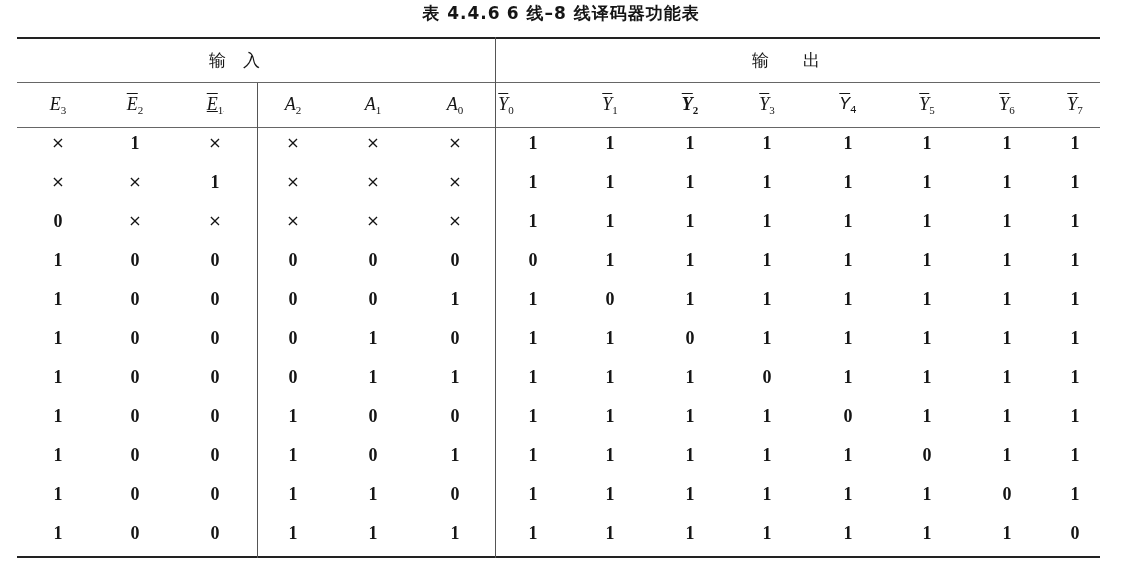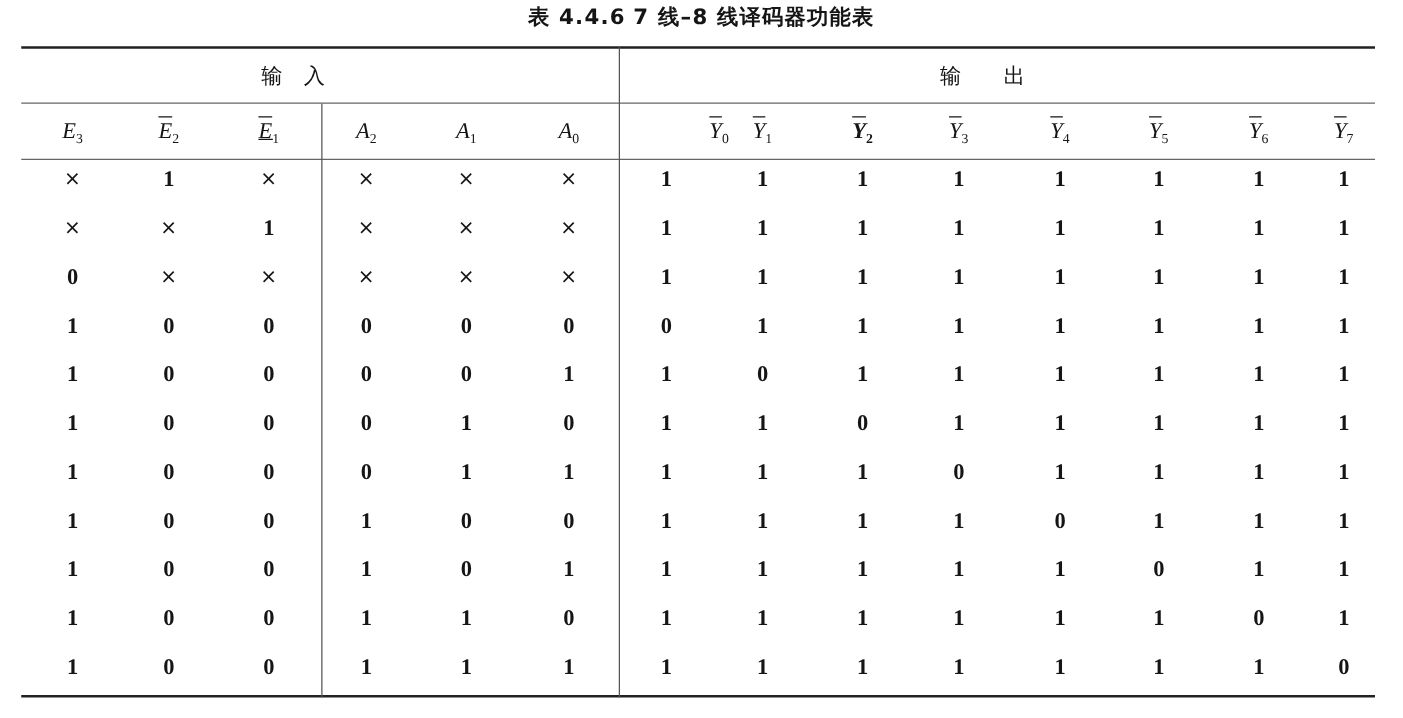--- a/index.html
+++ b/index.html
@@ -12,45 +12,45 @@
   .cell.x { font-family:"DejaVu Sans", sans-serif; font-weight:normal; font-size:16px; }
   .group { position:absolute; font-family:"DejaVu Sans", sans-serif; font-size:17px; letter-spacing:0; }
   .hdr { position:absolute; width:60px; margin-left:-30px; text-align:center; font-style:italic; font-size:18px; }
   .hdr .bar { text-decoration:overline; }
   .hdr sub { font-style:normal; font-size:11px; vertical-align:-4px; }
 </style>
 </head>
 <body>
 
 <div class="caption">
-  <span class="num">表 4.4.6</span><span>7 线–8 线译码器功能表</span>
+  <span class="num">表 4.4.6</span><span>6 线–8 线译码器功能表</span>
 </div>
 
 <div class="rule" style="left:17px; top:37px; width:1083px; height:2px;"></div>
 <div class="rule" style="left:17px; top:82px; width:1083px; height:1px; background:#666;"></div>
 <div class="rule" style="left:17px; top:127px; width:1083px; height:1px; background:#666;"></div>
 <div class="rule" style="left:17px; top:556px; width:1083px; height:2px;"></div>
 <div class="vline" style="left:495px; top:37px; height:521px;"></div>
 <div class="vline" style="left:257px; top:83px; height:475px;"></div>
 
 <div class="group" style="left:209px; top:49px;">输　入</div>
 <div class="group" style="left:752px; top:49px;">输　　出</div>
 
 <div id="headers">
     <div class="hdr" style="left: 58px; top: 94px;"><span>E</span><sub>3</sub></div>
     <div class="hdr" style="left: 135px; top: 94px;"><span class="bar">E</span><sub>2</sub></div>
     <div class="hdr" style="left: 215px; top: 94px; text-decoration: underline;"><span class="bar">E</span><sub>1</sub></div>
     <div class="hdr" style="left: 293px; top: 94px;"><span>A</span><sub>2</sub></div>
     <div class="hdr" style="left: 373px; top: 94px;"><span>A</span><sub>1</sub></div>
     <div class="hdr" style="left: 455px; top: 94px;"><span>A</span><sub>0</sub></div>
-    <div class="hdr" style="left: 553px; top: 94px; text-align: right;"><span class="bar">Y</span><sub>0</sub></div>
+    <div class="hdr" style="left: 506px; top: 94px;"><span class="bar">Y</span><sub>0</sub></div>
     <div class="hdr" style="left: 610px; top: 94px;"><span class="bar">Y</span><sub>1</sub></div>
     <div class="hdr" style="left: 690px; top: 94px; font-weight: bold;"><span class="bar">Y</span><sub>2</sub></div>
     <div class="hdr" style="left: 767px; top: 94px;"><span class="bar">Y</span><sub>3</sub></div>
-    <div class="hdr" style="left: 848px; top: 94px;"><span class="bar">Y</span><sub>4</sub></div>
+    <div class="hdr" style="left: 848px; top: 94px; font-family: Liberation Mono, monospace;"><span class="bar">Y</span><sub>4</sub></div>
     <div class="hdr" style="left: 927px; top: 94px;"><span class="bar">Y</span><sub>5</sub></div>
     <div class="hdr" style="left: 1007px; top: 94px;"><span class="bar">Y</span><sub>6</sub></div>
     <div class="hdr" style="left: 1075px; top: 94px;"><span class="bar">Y</span><sub>7</sub></div>
   </div>
 <div id="body">
     <div class="cell x" style="left: 58px; top: 133px;">×</div>
     <div class="cell" style="left: 135px; top: 133px;">1</div>
     <div class="cell x" style="left: 215px; top: 133px;">×</div>
     <div class="cell x" style="left: 293px; top: 133px;">×</div>
     <div class="cell x" style="left: 373px; top: 133px;">×</div>

